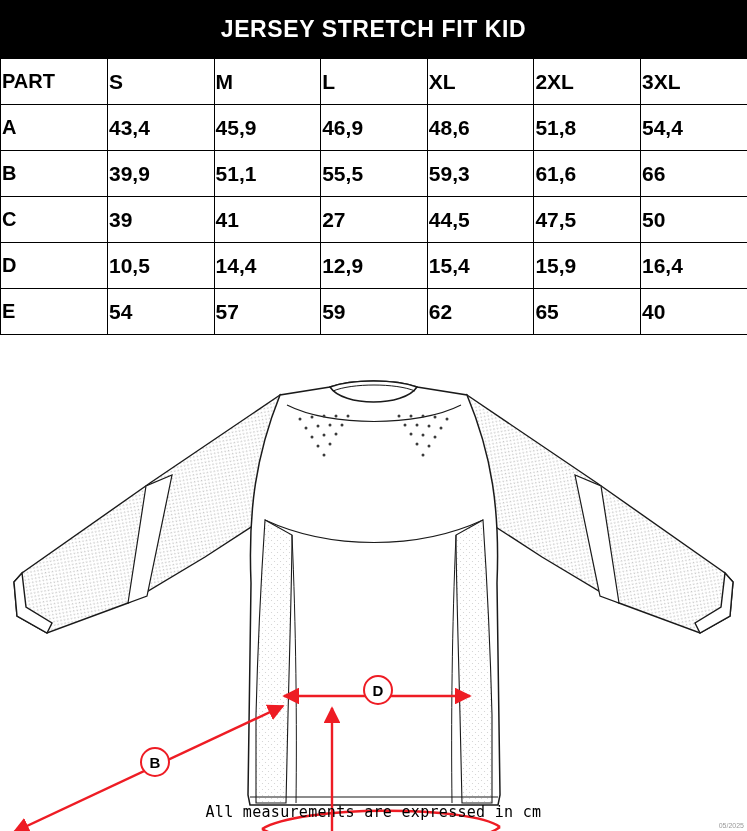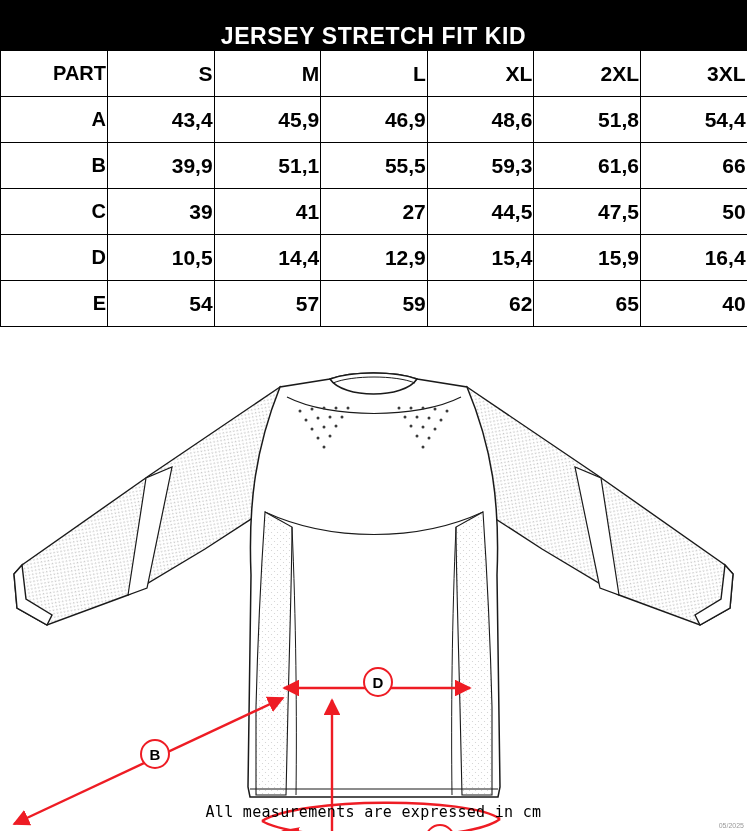--- a/index.html
+++ b/index.html
@@ -13,42 +13,42 @@
     font-family: "Liberation Sans", sans-serif;
     color: #000000;
     overflow: hidden;
     position: relative;
   }
 
   
   .title-bar {
     background: #000000;
     color: #ffffff;
-    height: 50px;
+    height: 58px;
     display: flex;
-    align-items: flex-end;
+    align-items: center;
     justify-content: center;
   }
   .title-bar .title-text {
     font-size: 23px;
     font-weight: bold;
     letter-spacing: 0.6px;
   }
 
   
   table.size-table {
     width: 747px;
     border-collapse: collapse;
     table-layout: fixed;
   }
   table.size-table th,
   table.size-table td {
     border: 1px solid #000000;
     height: 43px;
-    text-align: right;
+    text-align: left;
     font-size: 21px;
     font-weight: bold;
     font-family: "Liberation Sans", sans-serif;
   }
   table.size-table col.part-col { width: 107px; }
   table.size-table col.size-col { width: 106.6px; }
   table.size-table th.part-head,
   table.size-table td.part-cell {
     font-size: 20px;
   }

